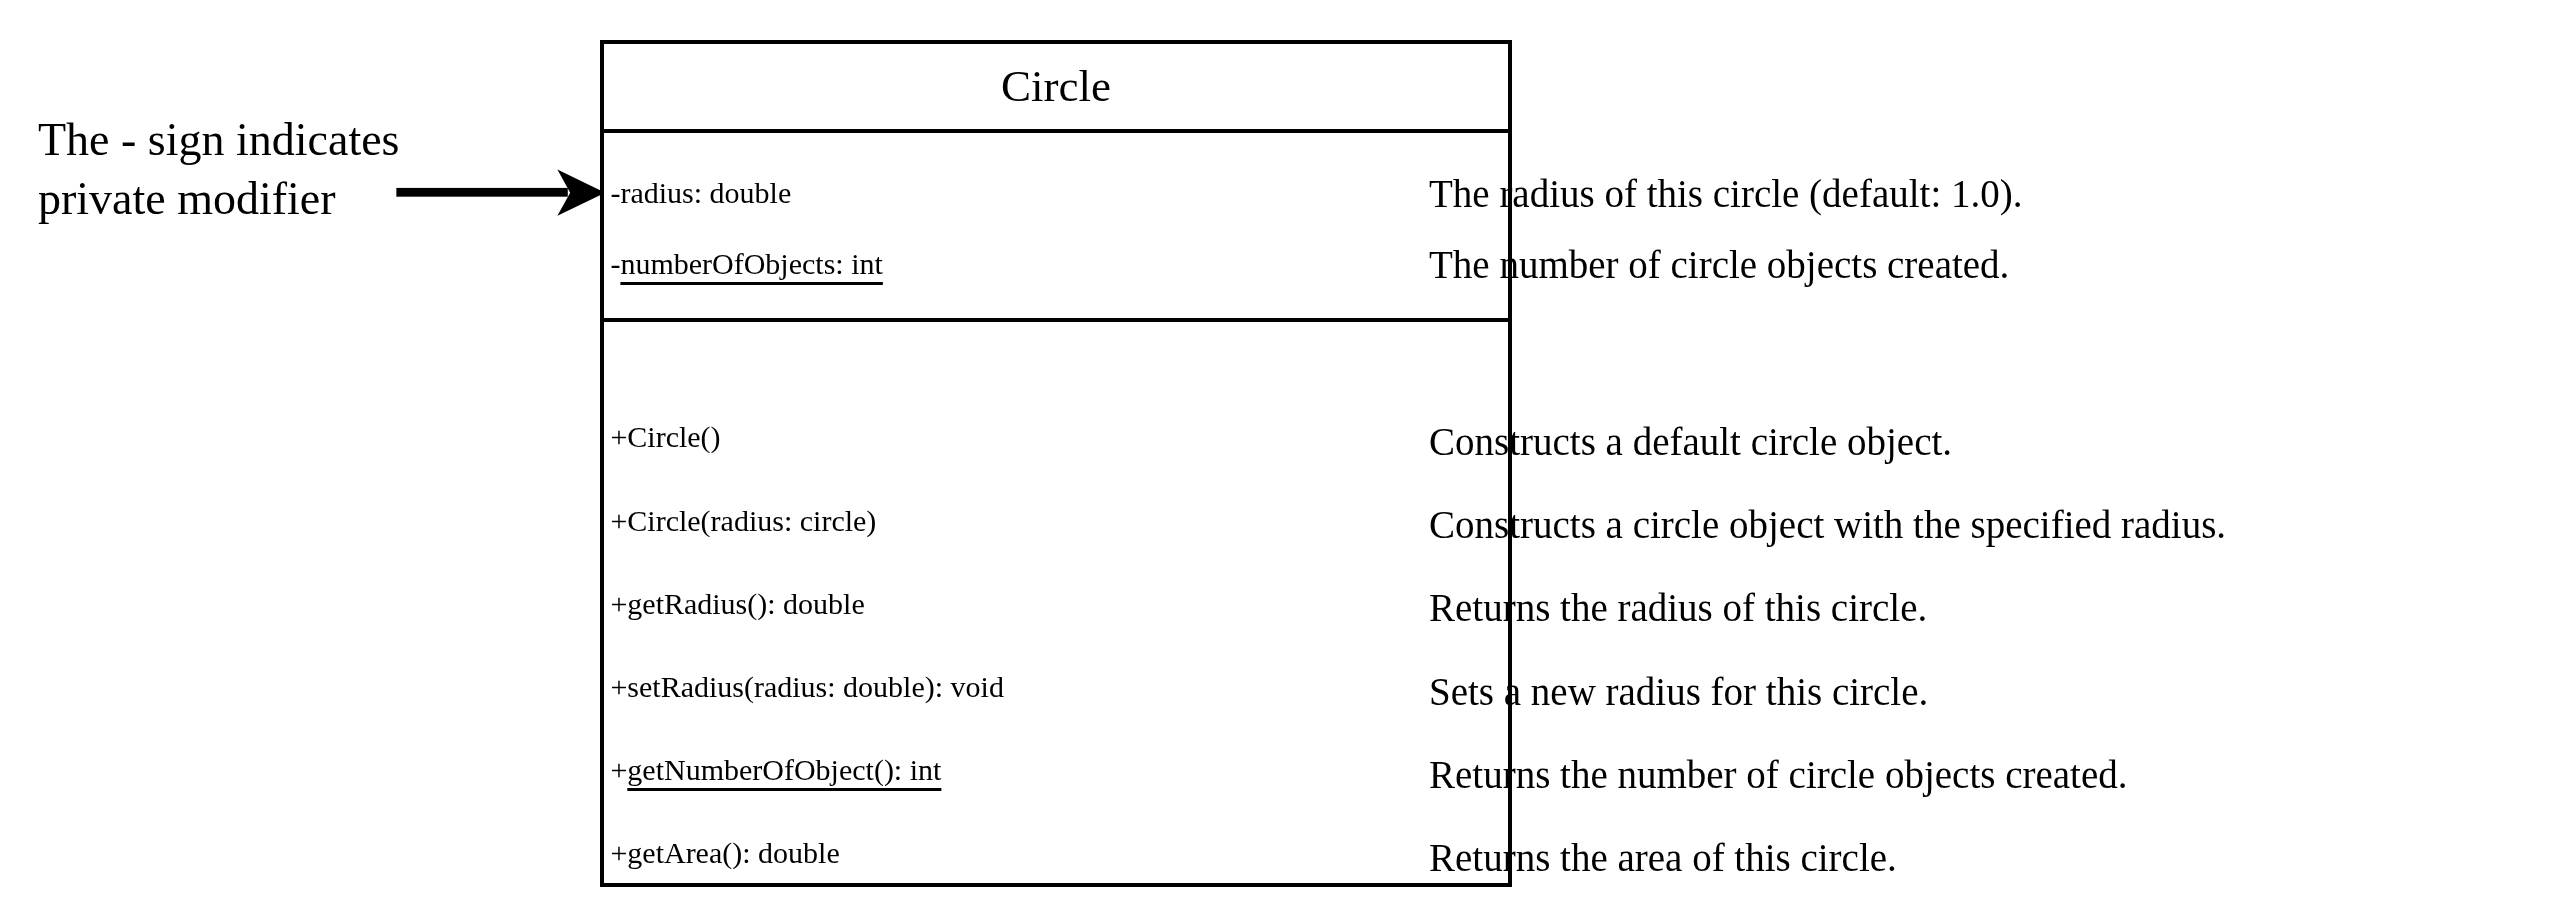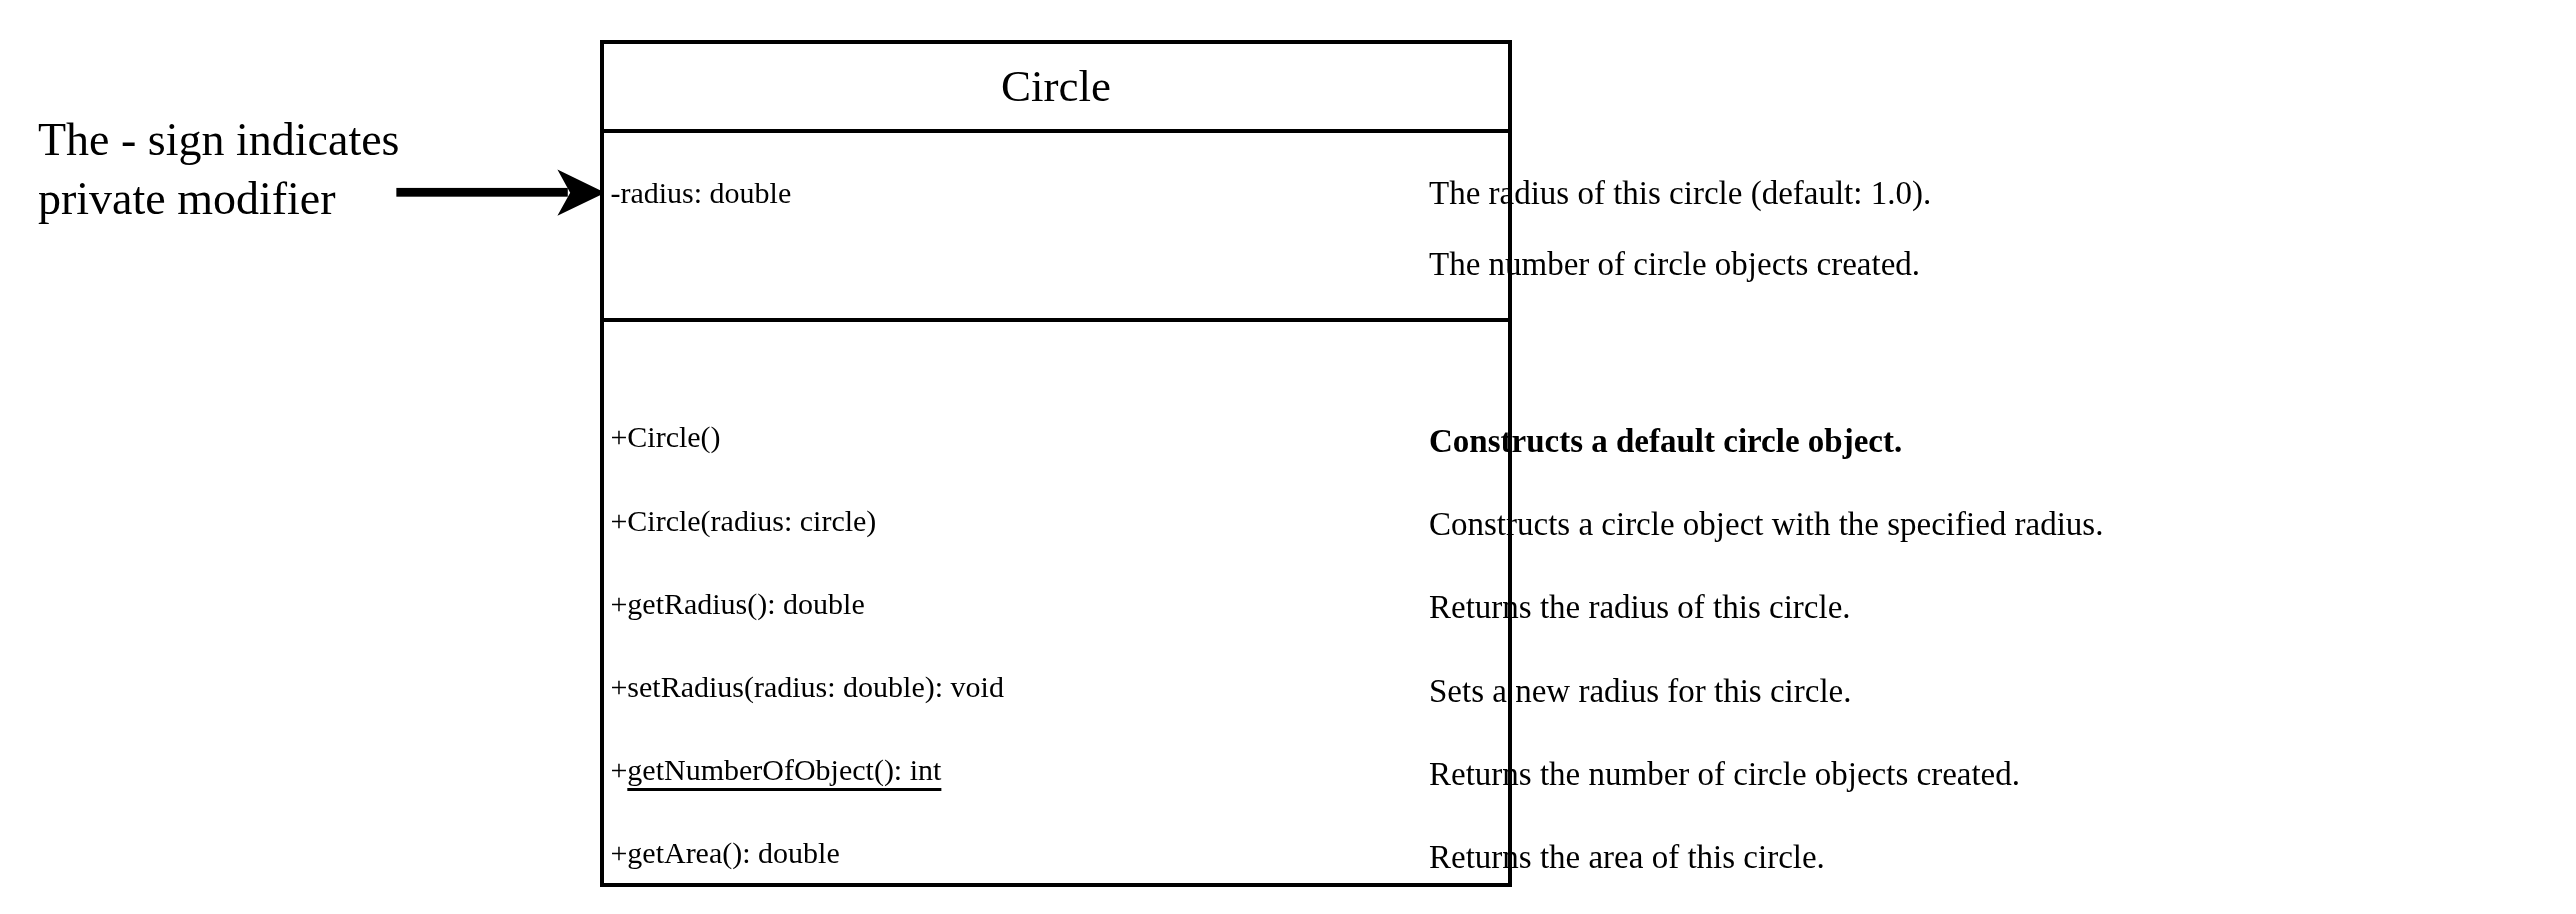--- a/index.html
+++ b/index.html
@@ -101,27 +101,27 @@
   .meth-1 { top: 177px; }
   .meth-2 { top: 260px; }
   .meth-3 { top: 343px; }
   .meth-4 { top: 426px; }
   .meth-5 { top: 509px; }
 
   
   .desc {
     position: absolute;
     left: 1429px;
-    font-size: 33px;
+    font-size: 39px;
     line-height: 43px;
     white-space: nowrap;
   }
   .desc-a0 { top: 172px; }
   .desc-a1 { top: 243px; }
-  .desc-m0 { top: 420px; font-weight: bold; }
+  .desc-m0 { top: 420px; }
   .desc-m1 { top: 503px; }
   .desc-m2 { top: 586px; }
   .desc-m3 { top: 670px; }
   .desc-m4 { top: 753px; }
   .desc-m5 { top: 836px; }
 </style>
 </head>
 <body>
 
 <div id="canvas">
@@ -140,20 +140,23 @@
 
   <div class="class-box">
 
     <div class="compartment-title">
       <span class="class-name">Circle</span>
     </div>
 
     <div class="compartment-attrs">
       <div class="member attr-0">
         <span class="sigil">-</span><span class="body">radius: double</span>
+      </div>
+      <div class="member attr-1 static">
+        <span class="sigil">-</span><span class="body">numberOfObjects: int</span>
       </div>
     </div>
 
     <div class="compartment-methods">
       <div class="member meth-0">
         <span class="sigil">+</span><span class="body">Circle()</span>
       </div>
       <div class="member meth-1">
         <span class="sigil">+</span><span class="body">Circle(radius: circle)</span>
       </div>

